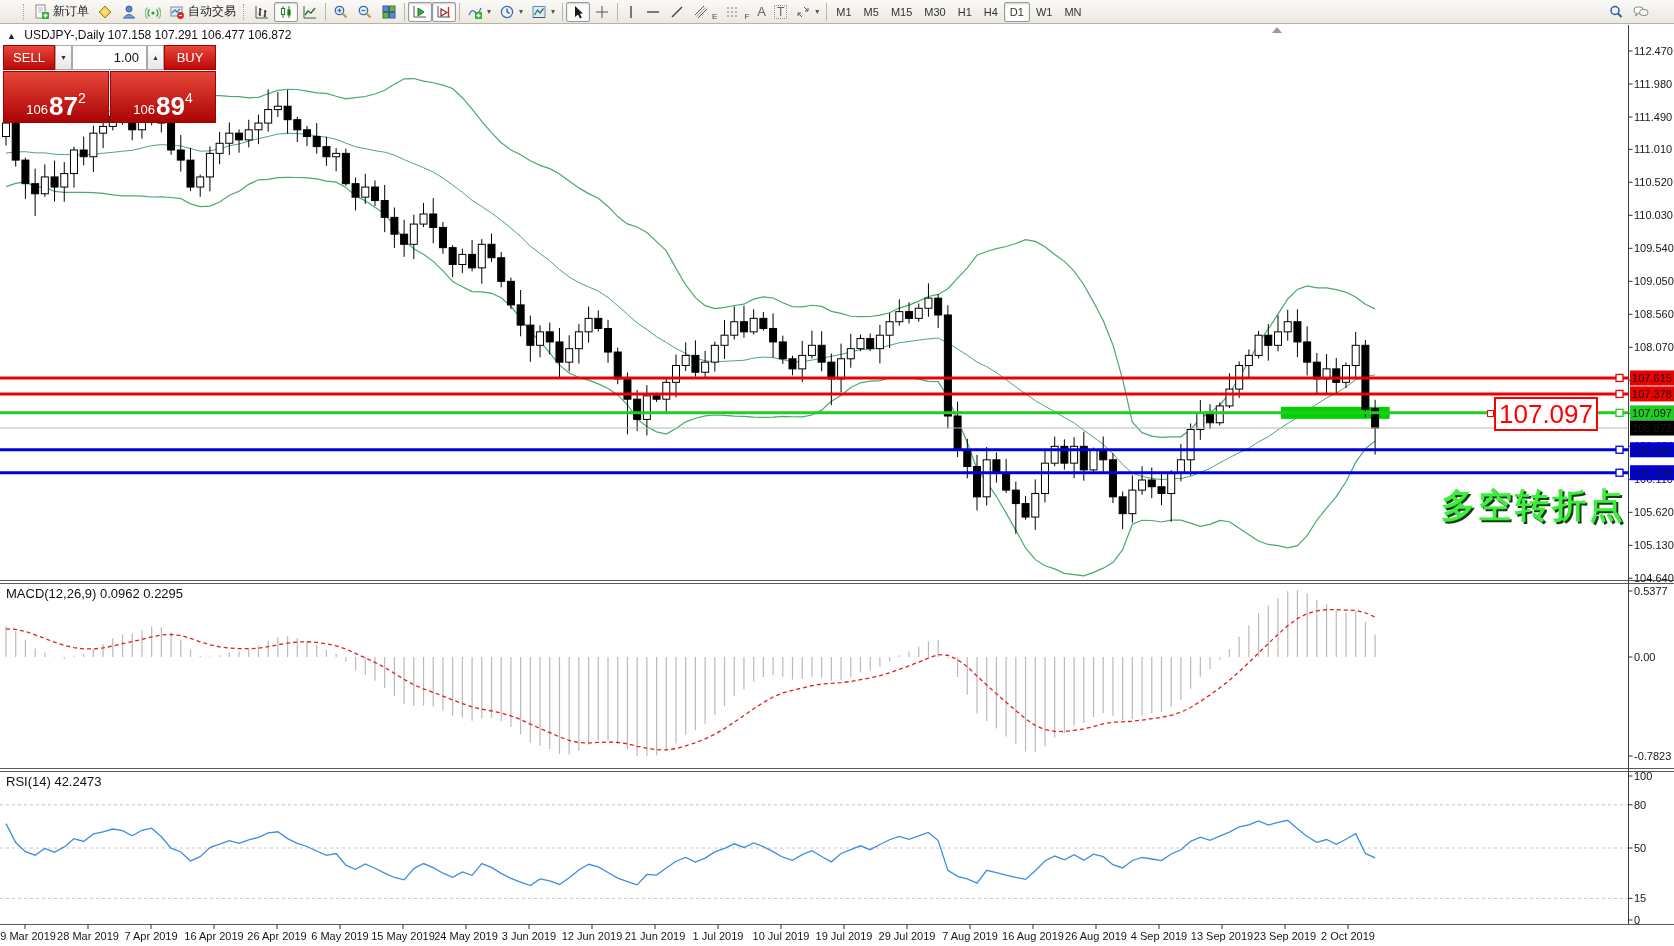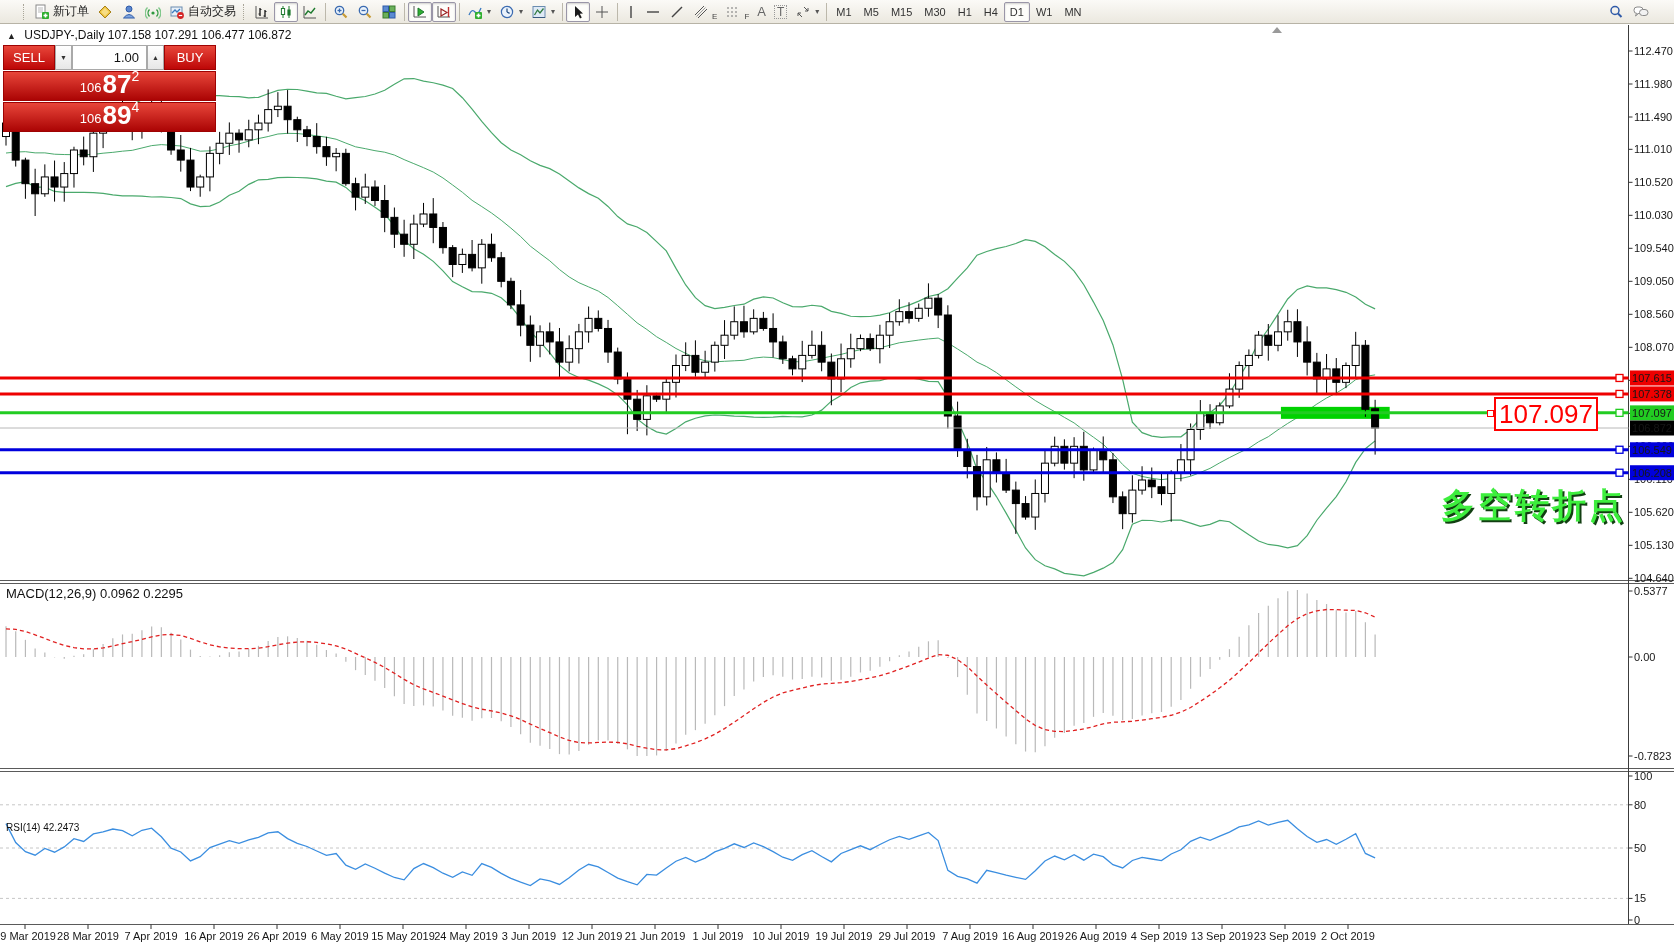--- a/index.html
+++ b/index.html
@@ -18,39 +18,39 @@
   .tf{font-size:11px;color:#333;padding:1px 5px;}
   .glyph{font-size:12px;color:#444;line-height:1;}
   .spacer{flex:1;}
   
   #chart-svg{position:absolute;left:0;top:0;z-index:1;}
   #chart-svg text{font-family:"Liberation Sans",sans-serif;font-size:11px;fill:#161616;}
   
   #symbol-title{position:absolute;left:7px;top:28px;z-index:12;font-size:12px;color:#111;text-align:center;}
   #symbol-title .tri{font-size:9px;margin-right:5px;color:#222;}
   #macd-label{position:absolute;left:6px;top:586px;z-index:12;font-size:13px;color:#111;}
-  #rsi-label{position:absolute;left:6px;top:774px;z-index:12;font-size:10px;color:#111;margin-top:48px;}
+  #rsi-label{position:absolute;left:6px;top:774px;z-index:12;font-size:13px;color:#111;}
   #price-callout{position:absolute;left:1494px;top:397px;width:100px;height:30px;z-index:13;
     background:#fff;border:2px solid #f00;color:#f00;font-size:26px;line-height:30px;
     text-align:center;font-family:"Liberation Sans",sans-serif;}
   #callout-anchor{position:absolute;left:-9px;top:11px;width:5px;height:5px;background:#fff;border:1px solid #f00;}
   #turning-point{position:absolute;left:1441px;top:483px;z-index:13;font-size:34px;font-weight:bold;
     color:#3dee3d;text-shadow:2px 2px 0 #123f12;letter-spacing:3px;white-space:nowrap;}
   
   #trade-panel{position:absolute;left:3px;top:45px;width:213px;z-index:14;}
   .tp-row1{display:flex;height:25px;gap:0;}
   .tp-btn{background:linear-gradient(#e8463a,#bd0707);color:#fff;border:1px solid #9e0303;
     display:flex;align-items:center;justify-content:center;font-size:13px;box-sizing:border-box;}
   #sell-btn{flex:0 0 52px;}
   #buy-btn{flex:0 0 52px;}
   .vol-btn{flex:0 0 17px;background:linear-gradient(#fff,#e7e7e7);border:1px solid #a9a9a9;
     color:#333;font-size:7px;display:flex;align-items:center;justify-content:center;box-sizing:border-box;}
   #volume-field{flex:1;background:#fff;border:1px solid #a9a9a9;font-size:13px;color:#111;
     text-align:right;padding-right:7px;line-height:23px;box-sizing:border-box;}
-  .tp-row2{display:flex;height:52px;gap:1px;margin-top:1px;flex-direction:column;}
+  .tp-row2{display:flex;height:52px;gap:1px;margin-top:1px;}
   .price-box{flex:1;background:linear-gradient(#e8463a,#ab0404);color:#fff;display:flex;
     align-items:flex-end;justify-content:center;padding-bottom:3px;box-sizing:border-box;border:1px solid #9e0303;}
   .price-small{font-size:13px;margin:0 1px 2px 0;}
   .price-big{font-size:26px;font-weight:bold;line-height:25px;}
   .price-sup{font-size:14px;line-height:25px;transform:translateY(-8px);}
   .ico{flex:0 0 auto;}
 </style>
 </head>
 <body>
 

